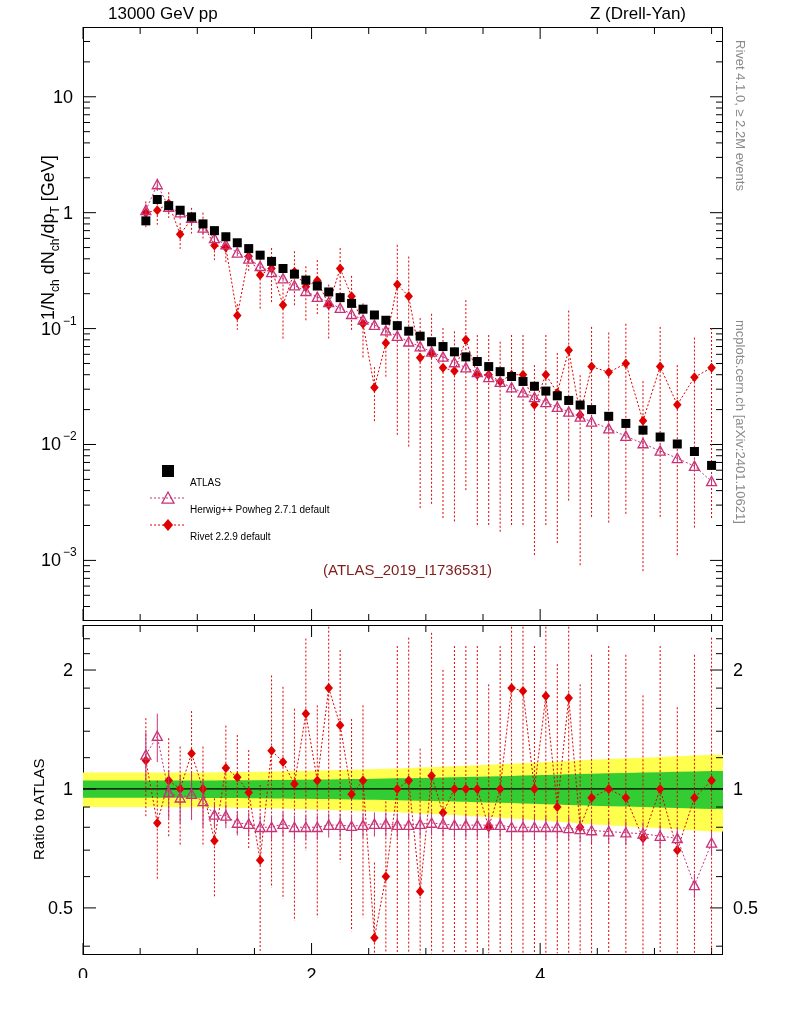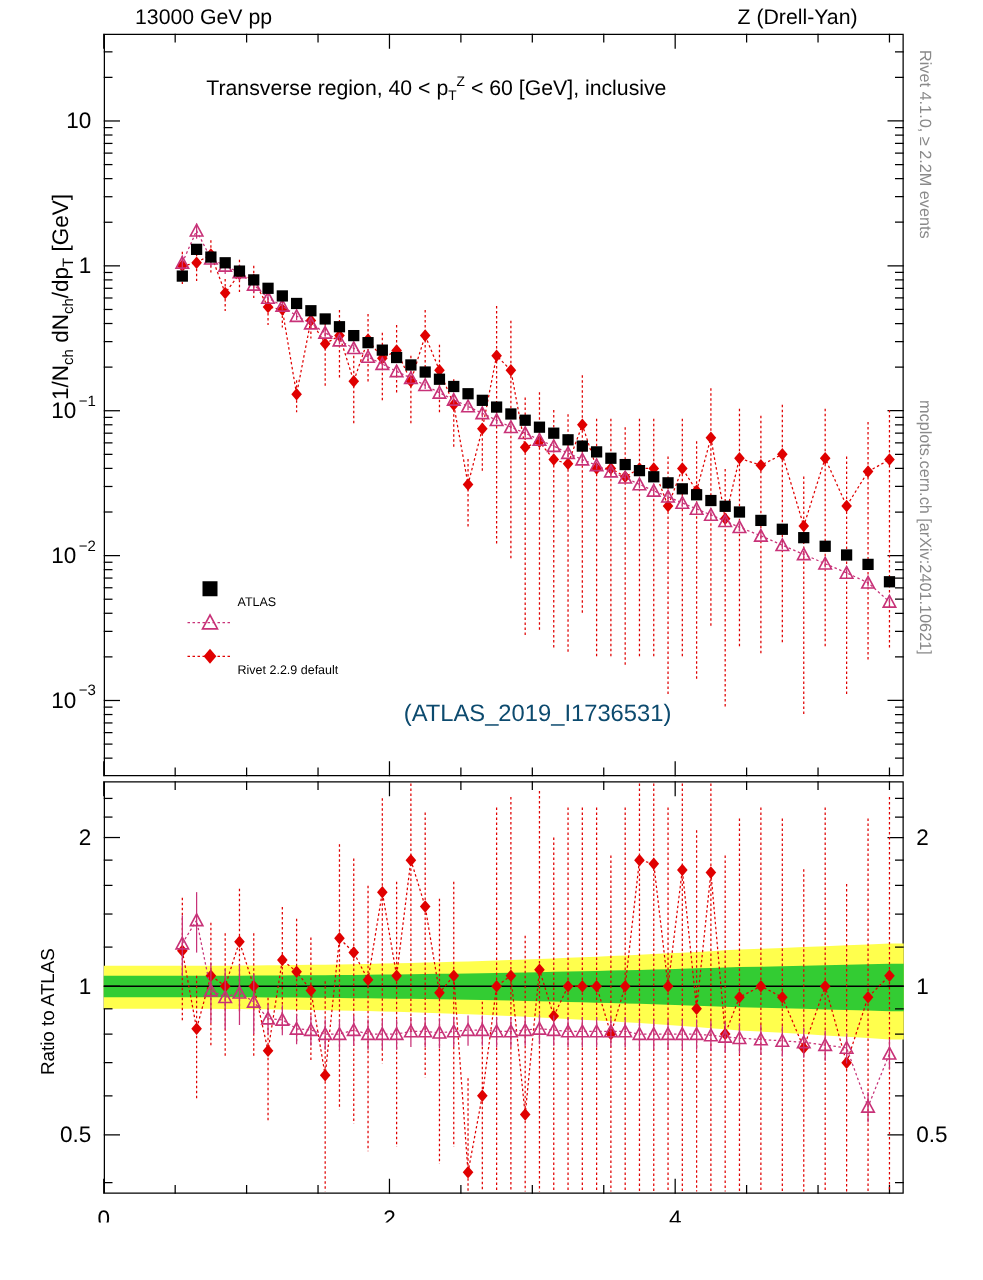--- a/index.html
+++ b/index.html
@@ -10,21 +10,21 @@
   .hdr{font-size:17px;}
 
   .panel{position:absolute;border:1px solid #000;box-sizing:border-box;background:#fff;}
 
   
   #mainPanel{left:83px;top:27px;width:640px;height:594px;}
   #ratioPanel{left:83px;top:625px;width:640px;height:330px;}
 
   .legtxt{position:absolute;font-size:10px;}
   svg{position:absolute;left:0;top:0;overflow:visible;}
-  .wm{position:absolute;font-size:19px;color:#0c4a6e;}
+  .wm{position:absolute;font-size:15px;color:#7f1d1d;}
   .sideright{position:absolute;font-size:13px;color:#8a8a8a;}
 </style>
 </head>
 <body>
 
 <div id="root">
 
   <div class="txt hdr" style="left:108px;top:4px;">13000 GeV pp</div>
   <div class="txt hdr" style="left:590px;top:4px;">Z (Drell-Yan)</div>
 
@@ -46,27 +46,25 @@
   </div>
 
   <div class="txt" style="left:656px;top:982px;font-size:18px;">
     p<sub style="font-size:12px;">T</sub> [GeV]
   </div>
 
   <div class="panel" id="mainPanel"></div>
 
   <div class="panel" id="ratioPanel"></div>
 
-  <div class="txt" style="left:165px;top:60px;font-size:17px;">
-    <span>Transverse region, 40 &lt; p</span><sub style="font-size:11px;">T</sub><sup style="font-size:11px;">Z</sup><span> &lt; 60 [GeV], inclusive</span>
-  </div>
 
   <div class="wm" style="left:323px;top:561px;">(ATLAS_2019_I1736531)</div>
 
   <div class="legtxt" style="left:190px;top:477px;">ATLAS</div>
+  <div class="legtxt" style="left:190px;top:504px;">Herwig++ Powheg 2.7.1 default</div>
   <div class="legtxt" style="left:190px;top:531px;">Rivet 2.2.9 default</div>
 
   <svg id="plot" width="786" height="1024">
       <line x1="83" y1="96.78105558496611" x2="96" y2="96.78105558496611" stroke="#000" stroke-width="1"></line>
       <line x1="723" y1="96.78105558496611" x2="710" y2="96.78105558496611" stroke="#000" stroke-width="1"></line>
       <text x="73" y="102.78105558496611" font-size="18" text-anchor="end" fill="#000" font-family="&quot;Liberation Sans&quot;, sans-serif">10</text>
       <line x1="83" y1="212.68488010426387" x2="96" y2="212.68488010426387" stroke="#000" stroke-width="1"></line>
       <line x1="723" y1="212.68488010426387" x2="710" y2="212.68488010426387" stroke="#000" stroke-width="1"></line>
       <text x="73" y="218.68488010426387" font-size="18" text-anchor="end" fill="#000" font-family="&quot;Liberation Sans&quot;, sans-serif">1</text>
       <line x1="83" y1="328.5887046235616" x2="96" y2="328.5887046235616" stroke="#000" stroke-width="1"></line>

